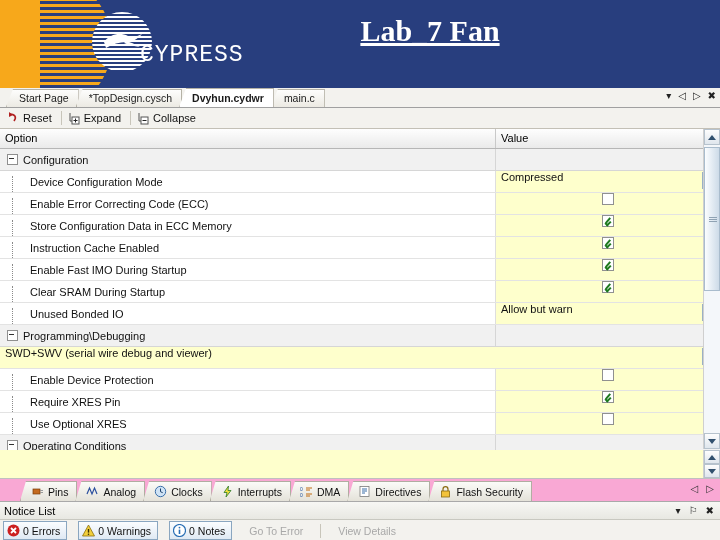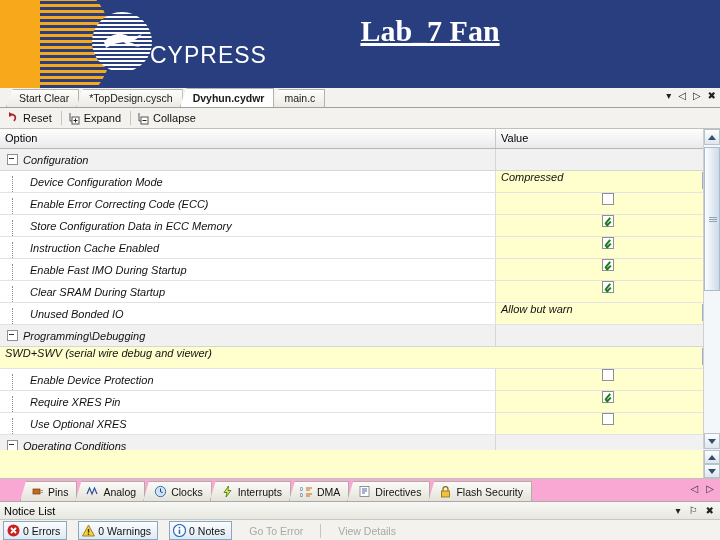--- a/index.html
+++ b/index.html
@@ -20,21 +20,21 @@
        background:
         repeating-linear-gradient(to bottom,
           #f7a81b 0px,#f7a81b 3px,
           #283e7e 3px,#283e7e 6px);
   }
   .arc-solid{position:absolute;left:-95px;top:-26px;width:140px;height:140px;border-radius:50%;background:#f7a81b;}
   .logo{position:absolute;left:92px;top:12px;width:160px;height:62px;}
   .logo-globe{position:absolute;left:0;top:0;width:60px;height:60px;border-radius:50%;
     background:repeating-linear-gradient(to bottom,#ffffff 0px,#ffffff 2px,#283e7e 2px,#283e7e 4px);}
   .logo-bird{position:absolute;left:10px;top:18px;width:44px;height:22px;}
-  .logo-text{position:absolute;left:58px;top:30px;color:#ffffff;font-family:Liberation Sans, sans-serif;
+  .logo-text{position:absolute;left:48px;top:30px;color:#ffffff;font-family:Liberation Mono, monospace;
     font-size:23px;letter-spacing:1px;}
   .banner-title{position:absolute;left:0;top:14px;width:720px;text-align:center;
     color:#ffffff;font-family:"Liberation Serif",serif;font-weight:bold;font-size:30px;
     padding-left:140px;box-sizing:border-box;text-decoration:underline;}
 
   
   .tabstrip{position:relative;height:19px;background:#f3f2ee;
     border-bottom:1px solid #a0a0a0;}
   .tabs{position:absolute;left:6px;top:0;display:flex;align-items:flex-end;height:19px;}
   .tab{position:relative;height:17px;line-height:17px;padding:0 9px 0 12px;font-size:10.5px;
@@ -54,21 +54,21 @@
   .tbsep{width:1px;height:14px;background:#c8c5ba;margin:0 2px;}
   .tbicon{width:14px;height:14px;margin-right:3px;display:inline-block;}
 
   
   .gridarea{position:relative;height:320px;background:#ffffff;border-bottom:1px solid #c0c0c0;}
   .gridhead{display:flex;height:19px;background:linear-gradient(to bottom,#fefefe,#eaeaea);
     border-bottom:1px solid #b6b6b6;}
   .gh-option{width:496px;padding-left:5px;line-height:19px;font-size:11px;border-right:1px solid #c9c9c9;box-sizing:border-box;}
   .gh-value{flex:1;padding-left:5px;line-height:19px;font-size:11px;box-sizing:border-box;}
   .gridbody{position:relative;height:301px;overflow:hidden;}
-  .row{display:flex;height:21px;border-bottom:1px solid #e3e3e3;font-style:italic;}
+  .row{display:flex;height:21px;border-bottom:1px solid #e3e3e3;}
   .row.group{background:#f1f1f1;border-bottom:1px solid #d6d6d6;}
   .cell-opt{width:496px;box-sizing:border-box;border-right:1px solid #dedede;
     display:flex;align-items:center;font-size:11px;color:#111;overflow:hidden;white-space:nowrap;}
   .row.group .cell-opt{border-right:1px solid #d6d6d6;}
   .cell-val{flex:1;box-sizing:border-box;position:relative;display:flex;align-items:flex-start;}
   .cell-val.editable{background:#feffcc;}
   .row.group .cell-val{background:#f1f1f1;}
   .expander{width:9px;height:9px;border:1px solid #8f8f8f;background:#fff;margin-left:7px;margin-right:5px;
     position:relative;flex:none;}
   .expander:before{content:"";position:absolute;left:1px;top:3px;width:5px;height:1px;background:#333;}
@@ -146,21 +146,21 @@
         <path d="M24 11 C28 12, 33 14, 38 17 C32 16, 26 15, 22 13 Z" fill="#ffffff"></path>
       </svg>
       <div class="logo-text">CYPRESS</div>
     </div>
 
     <div class="banner-title">Lab_7 Fan</div>
   </div>
 
   <div class="tabstrip">
     <div class="tabs" id="doc-tabs">
-        <div class="tab"><span>Start Clear</span></div>
+        <div class="tab"><span>Start Page</span></div>
         <div class="tab"><span>*TopDesign.cysch</span></div>
         <div class="tab active"><span>Dvyhun.cydwr</span></div>
         <div class="tab"><span>main.c</span></div>
       </div>
     <div class="tabstrip-right" id="tabstrip-controls">
         <span class="tsbtn">▾</span>
         <span class="tsbtn">◁</span>
         <span class="tsbtn">▷</span>
         <span class="tsbtn">✖</span>
       </div>

